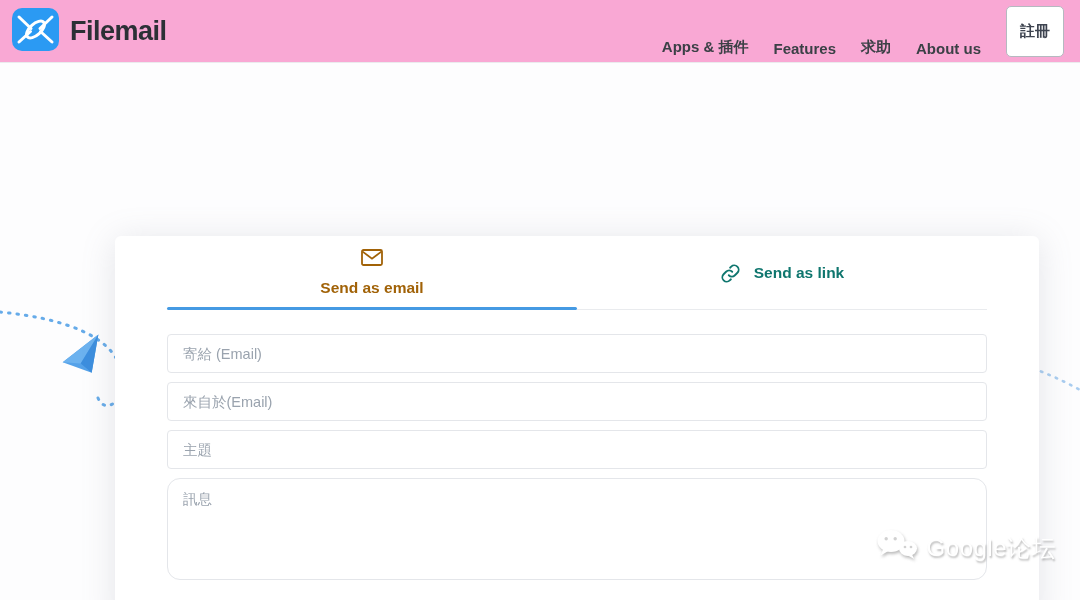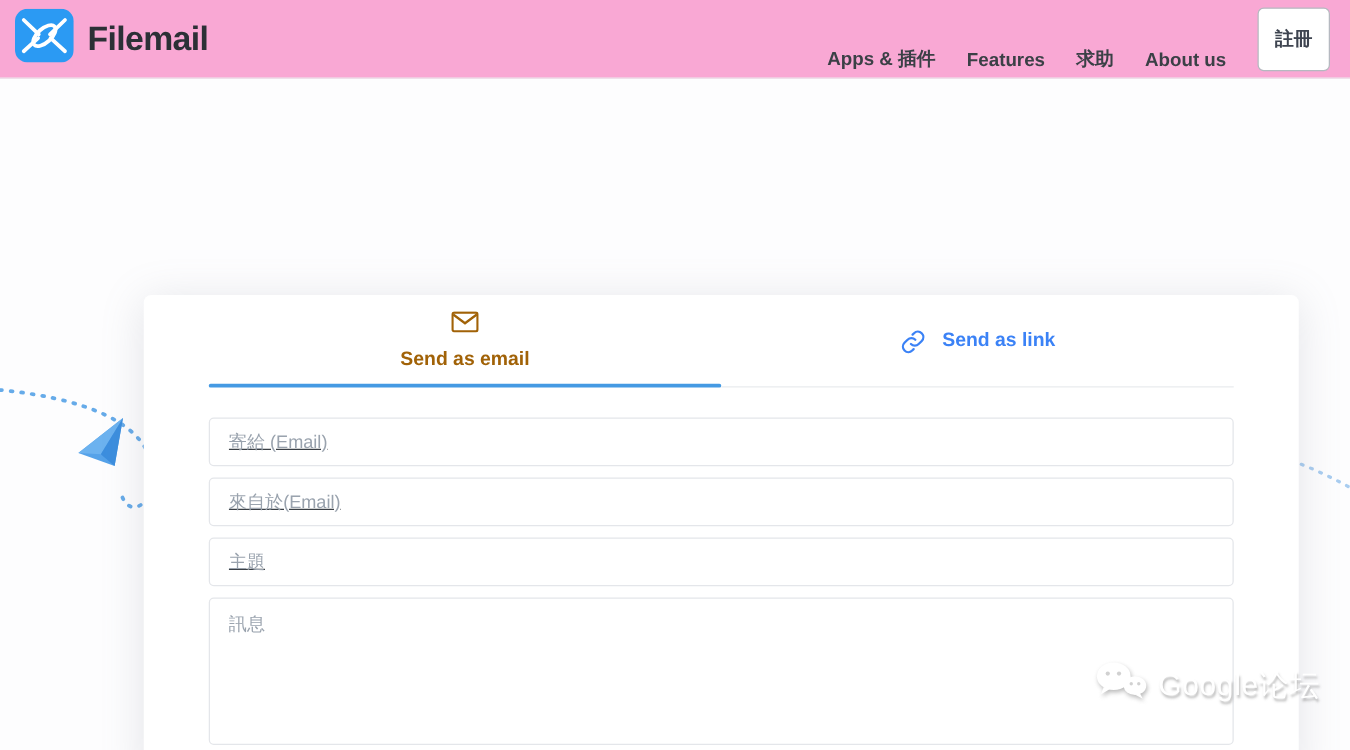--- a/index.html
+++ b/index.html
@@ -30,30 +30,30 @@
 
   
   .card { position:absolute; left:115px; top:236px; width:924px; height:390px; background:#fff;
     border-radius:6px; box-shadow:0 4px 34px rgba(125,132,145,0.20); z-index:3; padding:0 52px; }
   .tabs { display:flex; height:74px; }
   .tab { flex:1; display:flex; align-items:center; justify-content:center; gap:13px;
     font-size:15.5px; font-weight:700; position:relative; cursor:pointer; }
   .tab.active { color:#a16207;flex-direction:column; }
   .tab.active::after { content:""; position:absolute; left:0; right:0; bottom:0; height:3px;
     background:#459ae3; border-radius:2px; }
-  .tab.inactive { color:#3b82f6; }
+  .tab.inactive { color:#0f766e; }
   .tab.inactive::after { content:""; position:absolute; left:0; right:0; bottom:0; height:1px;
     background:#e9ebee; }
   .tab .ticon { display:flex; align-items:center; }
 
   .form { display:flex; flex-direction:column; gap:9px; margin-top:24px; }
   .form input, .form textarea { width:100%; border:1px solid #e4e6ea; border-radius:4px;
     font-family:inherit; font-size:14.5px; color:#3b4046; outline:none; background:#fff; }
-  .form input { height:39px; padding:0 15px;text-decoration:underline; }
-  .form textarea { height:118px; padding:11px 15px; resize:none; }
+  .form input { height:39px; padding:0 15px; }
+  .form textarea { height:102px; padding:11px 15px; resize:none;border-radius:13px; }
   .form ::placeholder { color:#9aa3ae; opacity:1; }
 
   
   .watermark { position:absolute; right:24px; top:529px; display:flex; align-items:center; gap:9px;
     z-index:6; pointer-events:none; }
   .watermark .wm-text { font-size:24px; font-weight:400; color:#ffffff;
     text-shadow:1px 2px 2px rgba(105,105,105,0.45); letter-spacing:0.5px;text-align:center; }
   .wm-icon { filter:drop-shadow(1px 2px 1.5px rgba(105,105,105,0.45)); }
 </style>
 </head>

